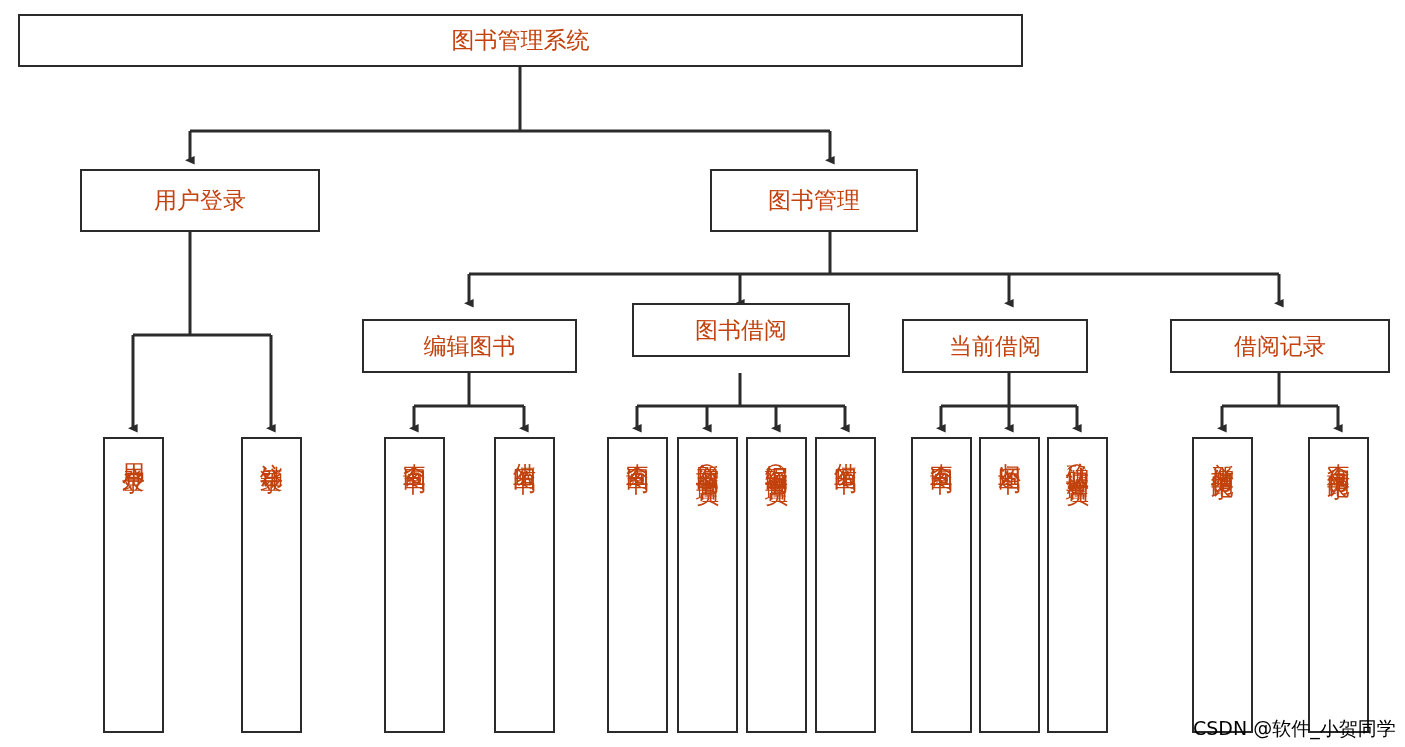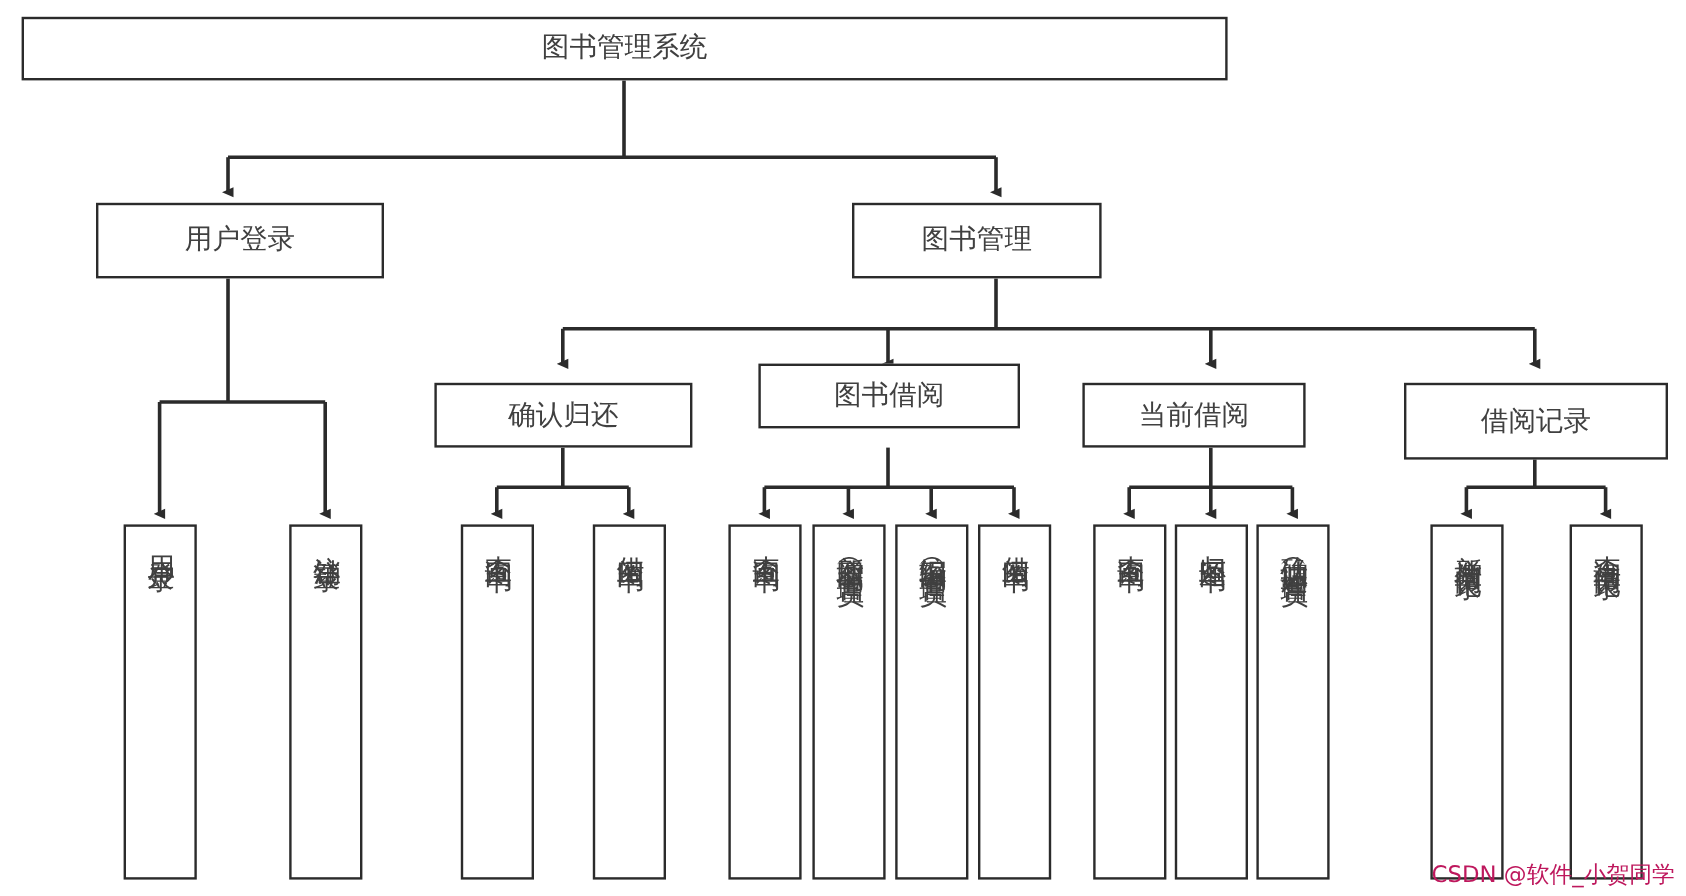--- a/index.html
+++ b/index.html
@@ -28,21 +28,21 @@
     position: absolute;
     box-sizing: border-box;
     background: #ffffff;
     border: 2px solid #2b2b2b;
     display: flex;
     align-items: center;
     justify-content: center;
     z-index: 2;
   }
   .node .label {
-    color: #404040;
+    color: #c2410c;
     text-align: center;
     line-height: 1.15;
     white-space: pre;
   }
   .node.horiz .label {
     font-size: 23px;
   }
   .node.root .label {
     font-size: 23px;
   }
@@ -52,21 +52,21 @@
   }
   .node.vert .label {
     writing-mode: vertical-rl;
     text-orientation: upright;
     font-size: 23px;
     letter-spacing: 3px;
     line-height: 1;
   }
   .watermark {
     position: absolute;
-    color: #be185d;
+    color: #000000;
     font-size: 19px;
     z-index: 3;
     white-space: pre;
     font-family: "DejaVu Sans", "Liberation Sans", sans-serif;
   }
 </style>
 </head>
 <body>
 
 <div id="canvas">
@@ -127,29 +127,29 @@
   </div>
 
   <div class="node horiz" style="left:80px; top:169px; width:240px; height:63px;">
     <span class="label">用户登录</span>
   </div>
   <div class="node horiz" style="left:710px; top:169px; width:208px; height:63px;">
     <span class="label">图书管理</span>
   </div>
 
   <div class="node horiz" style="left:362px; top:319px; width:215px; height:54px;">
-    <span class="label">确认归还</span>
+    <span class="label">编辑图书</span>
   </div>
   <div class="node horiz" style="left:632px; top:303px; width:218px; height:54px;">
     <span class="label">图书借阅</span>
   </div>
   <div class="node horiz" style="left:902px; top:319px; width:186px; height:54px;">
     <span class="label">当前借阅</span>
   </div>
-  <div class="node horiz" style="left:1170px; top:319px; width:220px; height:64px;">
+  <div class="node horiz" style="left:1170px; top:319px; width:220px; height:54px;">
     <span class="label">借阅记录</span>
   </div>
 
   <div class="node vert" style="left:103px; top:437px; width:61px; height:296px;">
     <span class="label">用户登录</span>
   </div>
   <div class="node vert" style="left:241px; top:437px; width:61px; height:296px;">
     <span class="label">注销登录</span>
   </div>
 

